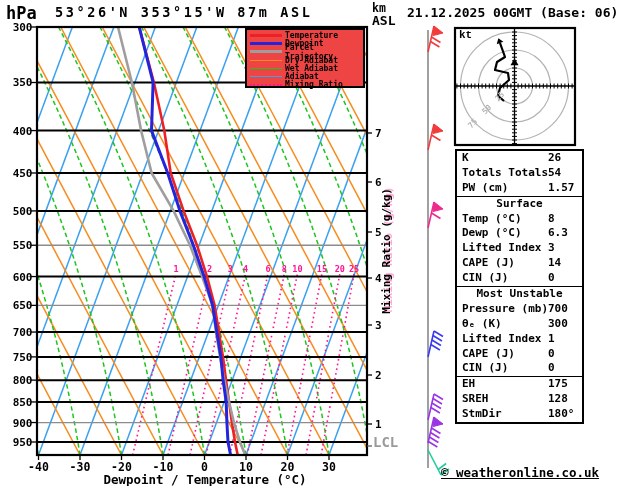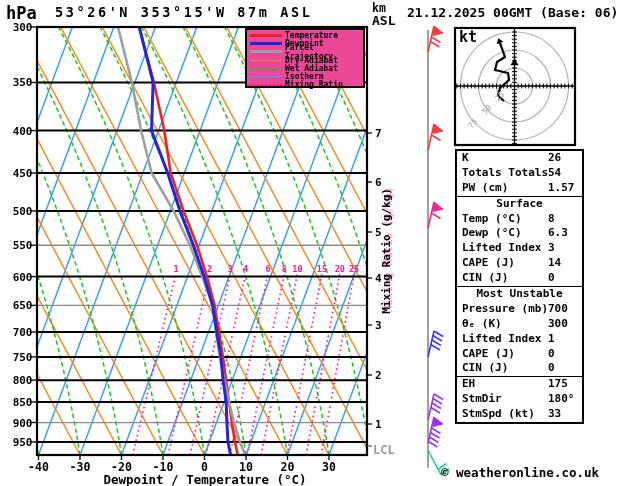--- a/index.html
+++ b/index.html
@@ -6,36 +6,36 @@
   #canvas{position:relative;width:629px;height:486px;background:#fff;overflow:hidden;
           font-family:"DejaVu Sans Mono","DejaVu Sans",monospace;font-weight:bold;color:#000;}
   .t{position:absolute;white-space:pre;line-height:1.05;}
   #station-title{left:55px;top:5px;font-size:13.5px;letter-spacing:2.6px;}
   #hpa-label{left:6px;top:5px;font-size:17px;}
   #km-label{left:372px;top:2px;font-size:11.5px;}
   #asl-label{left:372px;top:14px;font-size:13px;}
   #run-title{left:407px;top:6px;font-size:13px;}
   #mix-axis-label{left:381px;top:188px;font-size:11px;writing-mode:vertical-rl;transform:rotate(180deg);
                   text-shadow:1.5px 1.5px 0 #ffaad5;}
-  #lcl-label{left:373px;top:444px;font-size:12px;color:#9a9a9a;text-align:center;}
-  #kt-label{left:459px;top:30px;font-size:15px;}
+  #lcl-label{left:373px;top:435px;font-size:14px;color:#9a9a9a;text-align:center;}
+  #kt-label{left:459px;top:30px;font-size:11px;font-family:Liberation Mono, monospace;}
   .ringlab{position:absolute;font-size:8px;color:#b4b4b4;transform:rotate(-45deg);}
-  #legend{position:absolute;left:245px;top:28px;width:120px;height:60px;background:#ec4899;
+  #legend{position:absolute;left:245px;top:28px;width:120px;height:60px;background:#ef4444;
           border:2px solid #000;padding:1px 0 0 3px;box-sizing:border-box;}
   .lrow{display:flex;align-items:center;height:8.3px;}
   .lsample{width:32px;margin-right:3px;flex:none;}
   .llab{font-size:8px;}
   #data-table{position:absolute;left:455px;top:149px;width:129px;background:#fff;
               border:2px solid #000;box-sizing:border-box;font-size:11px;}
   .tsec{border-top:1.5px solid #000;}
   .tsec:first-child{border-top:none;}
   .trow{position:relative;height:14.9px;padding-left:5px;}
   .tval{position:absolute;left:91px;top:0;}
   .thead{text-align:center;height:14.9px;}
-  #footer-credit{left:441px;top:466px;font-size:12.5px;}
+  #footer-credit{left:441px;top:466px;font-size:12.5px;text-decoration:underline;}
   svg text{font-family:"DejaVu Sans Mono","DejaVu Sans",monospace;font-weight:bold;}
 </style>
 </head>
 <body>
 
 <div id="canvas">
   <svg id="chart-svg" width="629" height="486" viewBox="0 0 629 486" style="position:absolute;left:0;top:0;">
       <defs>
         <clipPath id="plotclip">
           <rect x="37" y="27" width="330" height="428"></rect>
@@ -348,21 +348,21 @@
       <div class="lrow">
         <div class="lsample" style="border-top: 1.5px solid rgb(247, 140, 30);"></div>
         <span class="llab">Dry Adiabat</span>
       </div>
       <div class="lrow">
         <div class="lsample" style="border-top: 1.5px solid rgb(30, 196, 30);"></div>
         <span class="llab">Wet Adiabat</span>
       </div>
       <div class="lrow">
         <div class="lsample" style="border-top: 1.5px solid rgb(58, 160, 240);"></div>
-        <span class="llab">Isotherm</span>
+        <span class="llab">Adiabat</span>
       </div>
       <div class="lrow">
         <div class="lsample" style="border-top: 2px dotted rgb(255, 20, 147);"></div>
         <span class="llab">Mixing Ratio</span>
       </div>
     </div>
   <div id="data-table">
       <div class="tsec">
         <div class="trow"><span>K</span><span class="tval">26</span></div>
         <div class="trow"><span>Totals Totals</span><span class="tval">54</span></div>
@@ -379,19 +379,19 @@
       <div class="tsec">
         <div class="thead">Most Unstable</div>
         <div class="trow"><span>Pressure (mb)</span><span class="tval">700</span></div>
         <div class="trow"><span>θₑ (K)</span><span class="tval">300</span></div>
         <div class="trow"><span>Lifted Index</span><span class="tval">1</span></div>
         <div class="trow"><span>CAPE (J)</span><span class="tval">0</span></div>
         <div class="trow"><span>CIN (J)</span><span class="tval">0</span></div>
       </div>
       <div class="tsec">
         <div class="trow"><span>EH</span><span class="tval">175</span></div>
+        <div class="trow"><span>SREH</span><span class="tval">128</span></div>
         <div class="trow"><span>StmDir</span><span class="tval">180°</span></div>
-        <div class="trow"><span>StmSpd (kt)</span><span class="tval">33</span></div>
       </div>
     </div>
 
   <div class="t" id="footer-credit">© weatheronline.co.uk</div>
 </div>
 
 </body></html>

